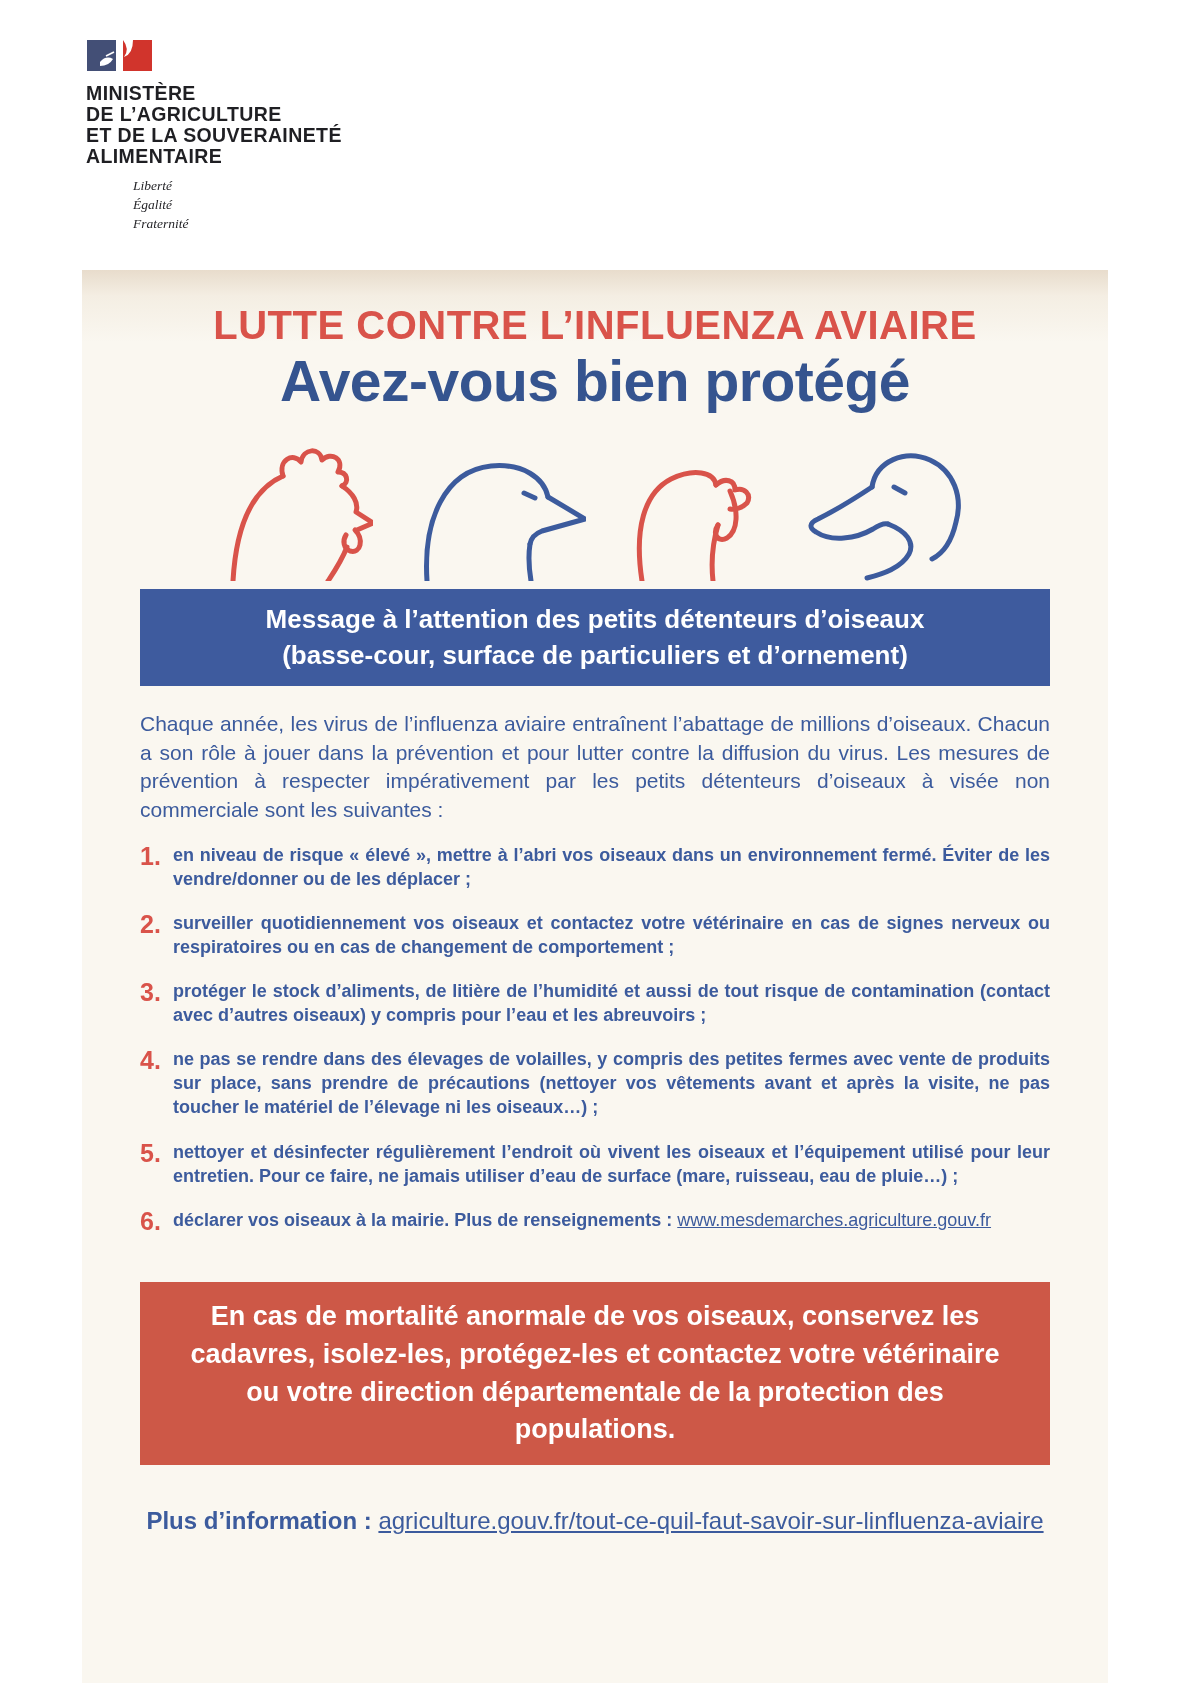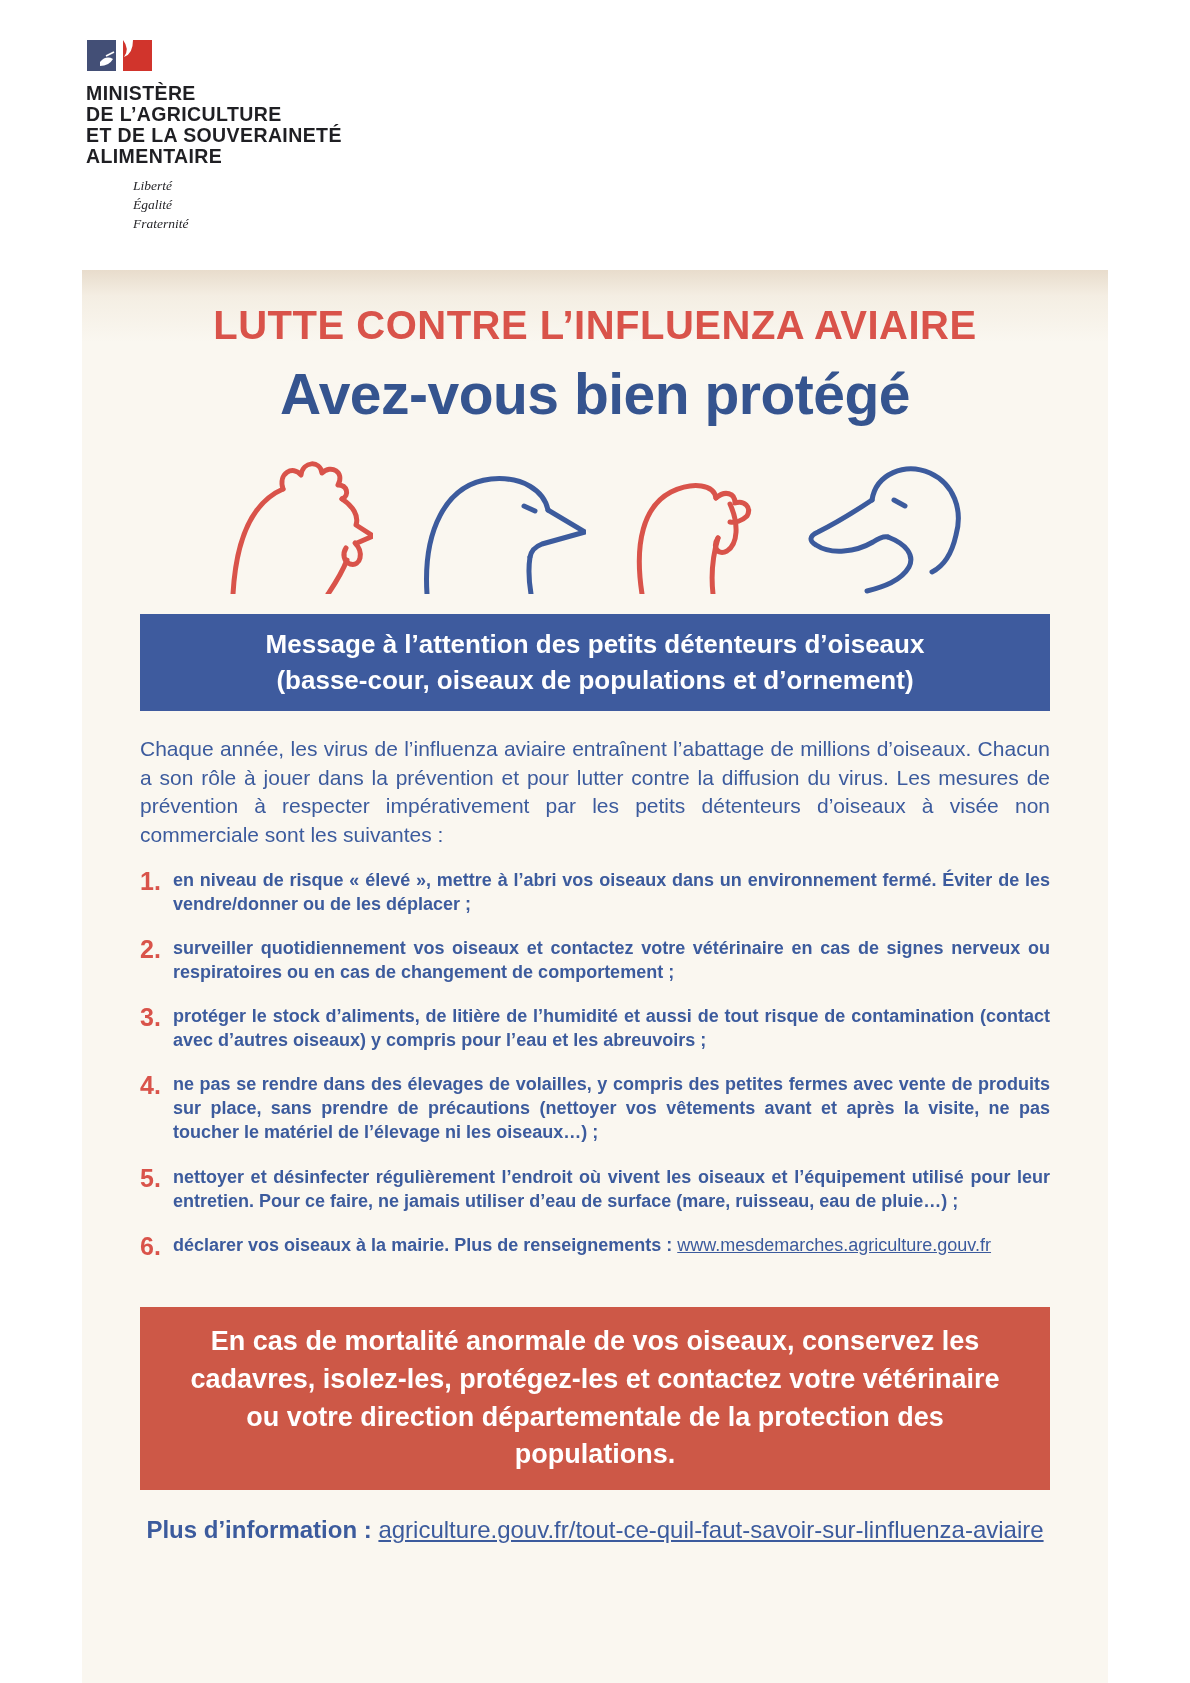--- a/index.html
+++ b/index.html
@@ -34,31 +34,31 @@
   .card{
     position:absolute;left:82px;top:270px;width:1026px;height:1413px;
     background:linear-gradient(180deg,#e8dccc 0px,#f4eee3 26px,var(--card-bg) 72px);
     padding:32px 58px 0;
   }
   .kicker{
     text-align:center;color:var(--red);font-size:40px;font-weight:700;
     letter-spacing:.5px;line-height:1.15;
   }
   .headline{
-    margin-top:16px;text-align:center;color:var(--blue-dark);
+    margin-top:3px;text-align:center;color:var(--blue-dark);
     font-size:57px;font-weight:800;line-height:1.08;letter-spacing:-.5px;
   }
   .birds{
     margin-top:10px;display:flex;justify-content:center;align-items:flex-end;
     gap:28px;height:158px;
   }
   .birds svg{display:block;}
   .bird-stroke{fill:none;stroke-width:5;stroke-linecap:round;stroke-linejoin:round;}
   .banner-blue{
-    margin-top:20px;background:var(--blue-banner);color:#fff;text-align:center;
+    margin-top:8px;background:var(--blue-banner);color:#fff;text-align:center;
     font-weight:700;font-size:26px;line-height:1.42;padding:12px 10px;
   }
   .intro{
     margin-top:24px;color:var(--blue);font-size:21px;line-height:1.36;
     text-align:justify;
   }
   .measures{margin-top:18px;list-style:none;}
   .item{display:flex;margin-bottom:20px;}
   .item .num{
     color:var(--red);font-weight:800;font-size:25px;line-height:1.05;
@@ -68,21 +68,21 @@
     color:var(--blue);font-weight:700;font-size:18px;line-height:1.34;
     text-align:justify;flex:1;
   }
   .link{
     color:var(--blue);text-decoration:underline;cursor:pointer;font-weight:400;
   }
   .banner-red{
     margin-top:48px;background:var(--red-banner);color:#fff;text-align:center;
     font-weight:700;font-size:27px;line-height:1.4;padding:16px 40px;
   }
-  .moreinfo{margin-top:26px;text-align:center;color:var(--blue);font-size:24px;}
+  .moreinfo{margin-top:42px;text-align:center;color:var(--blue);font-size:24px;}
   .moreinfo .lbl{font-weight:800;}
   .moreinfo .link{font-weight:400;font-size:24px;}
 </style>
 </head>
 <body>
 
 <div class="page">
 
   <header class="gov-header">
     <svg class="logo" width="68" height="36" viewBox="0 0 68 36" aria-hidden="true">
@@ -142,21 +142,21 @@
           <path d="M90,64 C94,38 123,26 148,37 C172,48 181,74 174,99 C170,117 162,130 150,136"></path>
           <path d="M90,64 C72,76 52,88 36,96 C27,100 27,105 34,109 C49,119 74,116 91,106 C97,102 102,100 106,101"></path>
           <path d="M106,101 C124,108 133,119 127,131 C119,145 101,151 85,155"></path>
           <path d="M112,64 l11,6"></path>
         </g>
       </svg>
     </div>
 
     <div class="banner-blue">
       <div>Message à l’attention des petits détenteurs d’oiseaux</div>
-      <div>(basse-cour, oiseaux de populations et d’ornement)</div>
+      <div>(basse-cour, surface de particuliers et d’ornement)</div>
     </div>
 
     <p class="intro">Chaque année, les virus de l’influenza aviaire entraînent l’abattage de millions d’oiseaux. Chacun a son rôle à jouer dans la prévention et pour lutter contre la diffusion du virus. Les mesures de prévention à respecter impérativement par les petits détenteurs d’oiseaux à visée non commerciale sont les suivantes :</p>
 
     <div class="measures">
       <div class="item">
         <span class="num">1.</span>
         <div class="txt">en niveau de risque « élevé », mettre à l’abri vos oiseaux dans un environnement fermé. Éviter de les vendre/donner ou de les déplacer ;</div>
       </div>
       <div class="item">

